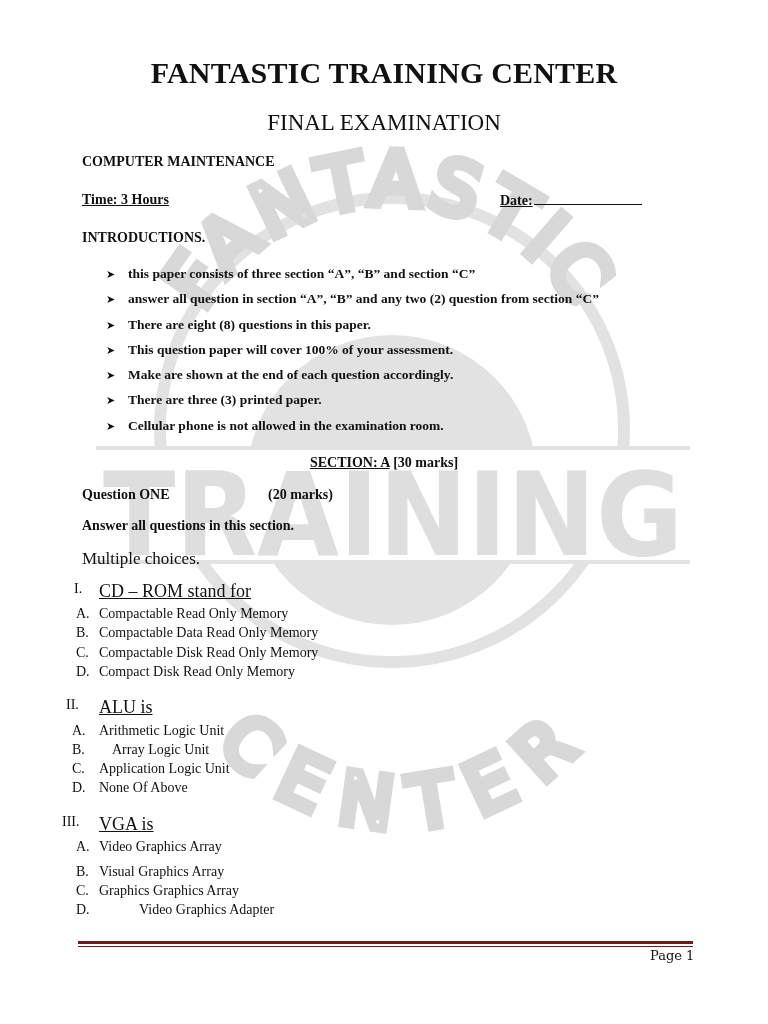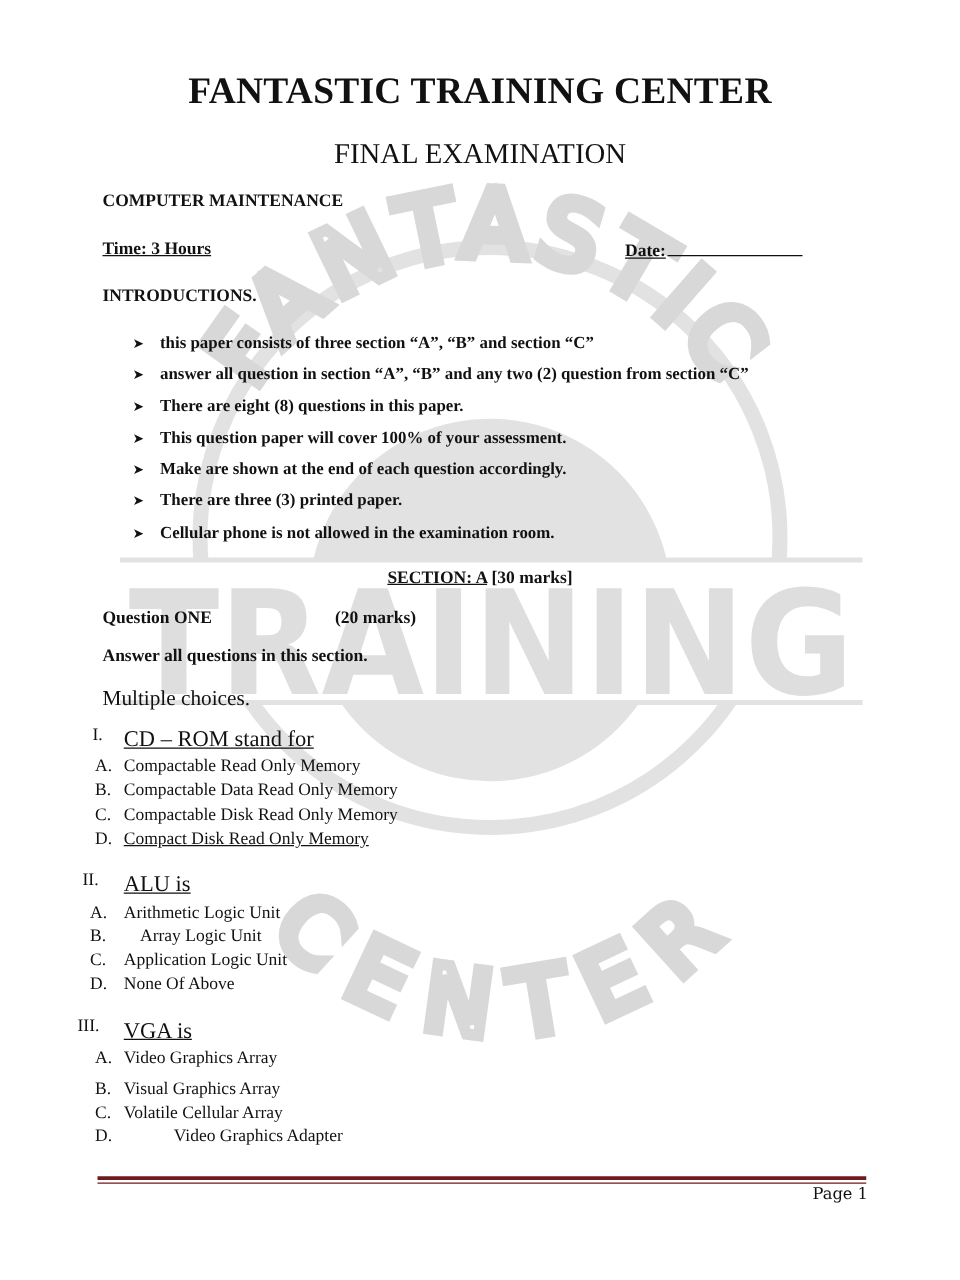--- a/index.html
+++ b/index.html
@@ -112,41 +112,41 @@
 
   <div class="abs qnum" style="left:74px; top:581px;">I.</div>
   <div class="abs qtext" style="left:99px; top:581px;">CD – ROM stand for</div>
   <div class="abs opt" style="left:76px; top:606px;">A.</div>
   <div class="abs opt" style="left:99px; top:606px;">Compactable Read Only Memory</div>
   <div class="abs opt" style="left:76px; top:625px;">B.</div>
   <div class="abs opt" style="left:99px; top:625px;">Compactable Data Read Only Memory</div>
   <div class="abs opt" style="left:76px; top:645px;">C.</div>
   <div class="abs opt" style="left:99px; top:645px;">Compactable Disk Read Only Memory</div>
   <div class="abs opt" style="left:76px; top:664px;">D.</div>
-  <div class="abs opt" style="left:99px; top:664px;text-decoration:underline;">Compact Disk Read Only Memory</div>
+  <div class="abs opt" style="left:99px; top:664px;">Compact Disk Read Only Memory</div>
 
   <div class="abs qnum" style="left:66px; top:697px;">II.</div>
   <div class="abs qtext" style="left:99px; top:697px;">ALU is</div>
   <div class="abs opt" style="left:72px; top:723px;">A.</div>
   <div class="abs opt" style="left:99px; top:723px;">Arithmetic Logic Unit</div>
   <div class="abs opt" style="left:72px; top:742px;">B.</div>
   <div class="abs opt" style="left:112px; top:742px;">Array Logic Unit</div>
   <div class="abs opt" style="left:72px; top:761px;">C.</div>
   <div class="abs opt" style="left:99px; top:761px;">Application Logic Unit</div>
   <div class="abs opt" style="left:72px; top:780px;">D.</div>
   <div class="abs opt" style="left:99px; top:780px;">None Of Above</div>
 
   <div class="abs qnum" style="left:62px; top:814px;">III.</div>
   <div class="abs qtext" style="left:99px; top:814px;">VGA is</div>
   <div class="abs opt" style="left:76px; top:839px;">A.</div>
   <div class="abs opt" style="left:99px; top:839px;">Video Graphics Array</div>
   <div class="abs opt" style="left:76px; top:864px;">B.</div>
   <div class="abs opt" style="left:99px; top:864px;">Visual Graphics Array</div>
   <div class="abs opt" style="left:76px; top:883px;">C.</div>
-  <div class="abs opt" style="left:99px; top:883px;">Volatile Cellular Array</div>
+  <div class="abs opt" style="left:99px; top:883px;">Graphics Graphics Array</div>
   <div class="abs opt" style="left:76px; top:902px;">D.</div>
   <div class="abs opt" style="left:99px; top:902px;margin-left:40px;">Video Graphics Adapter</div>
 
   <div class="footer-rule">
     <div class="thick"></div>
     <div class="thin"></div>
   </div>
   <div class="abs page-num">Page 1</div>
 </div>
 

